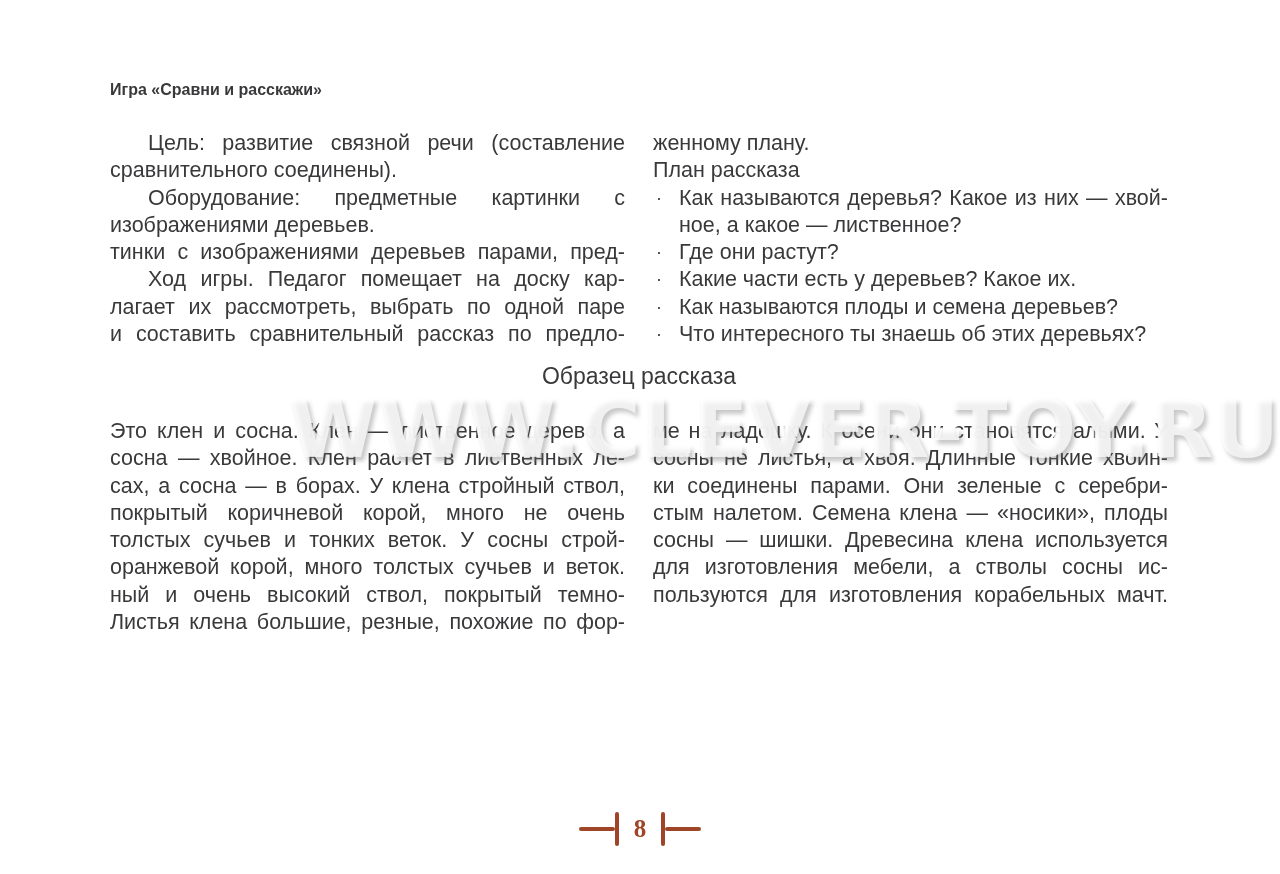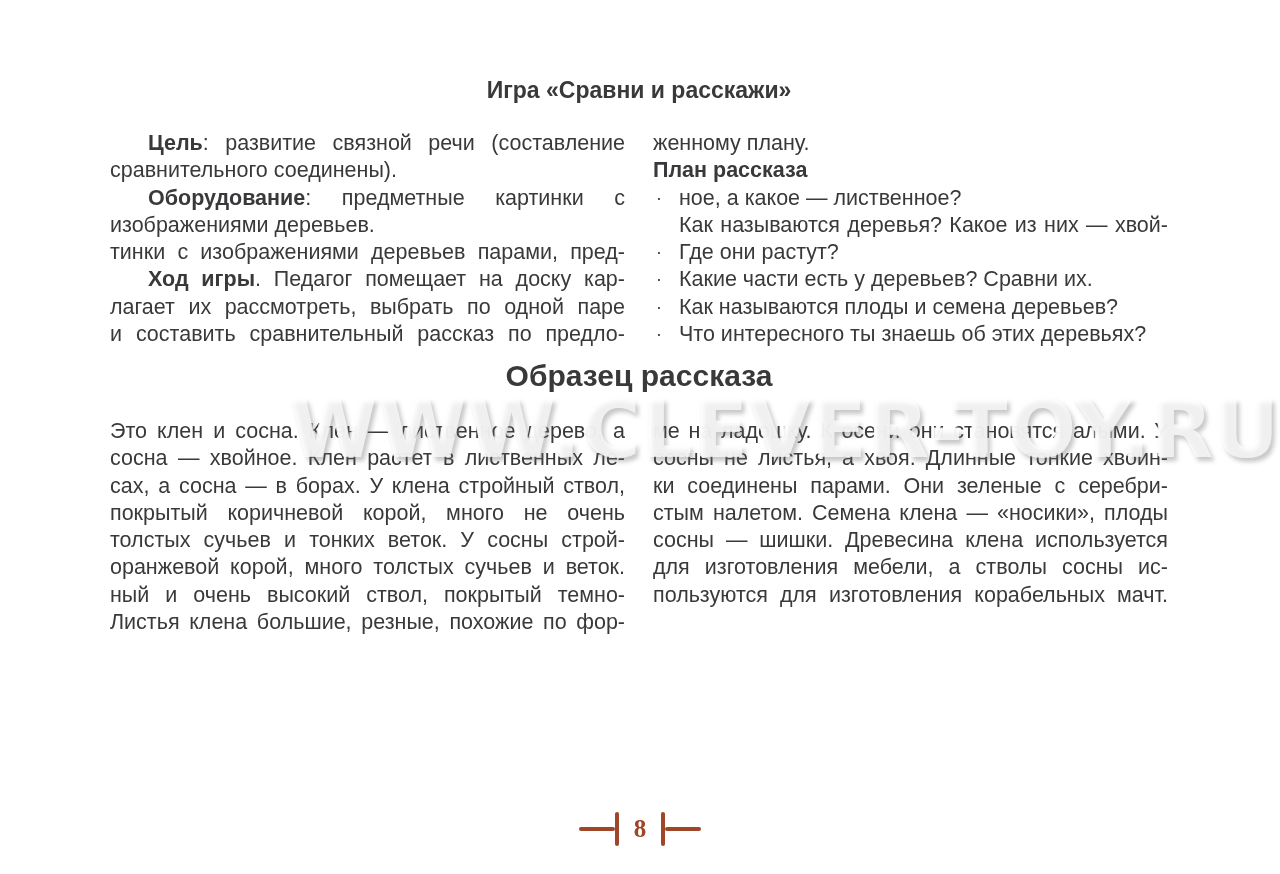--- a/index.html
+++ b/index.html
@@ -10,51 +10,51 @@
     background: #ffffff;
     overflow: hidden;
     font-family: "Liberation Sans", sans-serif;
     color: var(--text, #39393b);
   }
   .page-title {
     position: absolute;
     left: 110px;
     width: 1058px;
     top: 76px;
-    text-align: center;
+    text-align: left;
     font-weight: 700;
-    font-size: 23px;
+    font-size: 16px;
     line-height: 28px;
   }
   .cols {
     position: absolute;
     left: 110px;
     width: 1058px;
     display: flex;
     gap: 28px;
   }
   .cols-top { top: 130px; }
   .cols-sample { top: 418px; }
   .col { width: 515px; font-size: 21.5px; }
   .line {
     line-height: 27.3px;
     white-space: normal;
   }
   .jl { text-align: justify; text-align-last: justify; }
   .nl { text-align: left; text-align-last: left; }
   .indent { text-indent: 38px; }
-  .bold { font-weight: 700; }
+  .bold { font-weight: 400; }
   .section-heading {
     position: absolute;
     left: 110px;
     width: 1058px;
     top: 362px;
     text-align: center;
-    font-weight: 700;
-    font-size: 30px;
+    font-weight: 400;
+    font-size: 23px;
     line-height: 28px;
   }
   .bullet-row { display: flex; }
   .bullet {
     width: 23px;
     flex: 0 0 23px;
     line-height: 27.3px;
     font-size: 18px;
     text-align: left;
     padding-left: 3px;
@@ -116,34 +116,34 @@
         <div class="line jl">лагает их рассмотреть, выбрать по одной паре</div>
         <div class="line jl">и составить сравнительный рассказ по предло-</div>
       </div>
     <div class="col">
       <div class="line nl">женному плану.</div>
       <div class="line nl bold">План рассказа</div>
       <div>
           <div class="bullet-row">
             <span class="bullet">·</span>
             <div class="bullet-body">
+              <div class="line jl">Как называются деревья? Какое из них — хвой-</div>
               <div class="line nl">ное, а какое — лиственное?</div>
-              <div class="line jl">Как называются деревья? Какое из них — хвой-</div>
             </div>
           </div>
           <div class="bullet-row">
             <span class="bullet">·</span>
             <div class="bullet-body">
               <div class="line nl">Где они растут?</div>
             </div>
           </div>
           <div class="bullet-row">
             <span class="bullet">·</span>
             <div class="bullet-body">
-              <div class="line nl">Какие части есть у деревьев? Сравни их.</div>
+              <div class="line nl">Какие части есть у деревьев? Какое их.</div>
             </div>
           </div>
           <div class="bullet-row">
             <span class="bullet">·</span>
             <div class="bullet-body">
               <div class="line nl">Как называются плоды и семена деревьев?</div>
             </div>
           </div>
           <div class="bullet-row">
             <span class="bullet">·</span>

